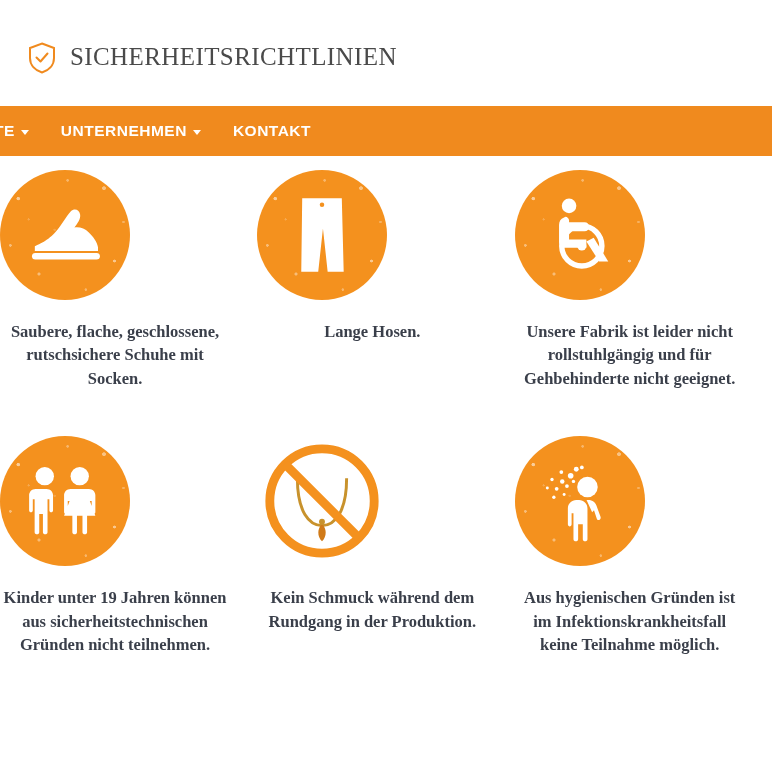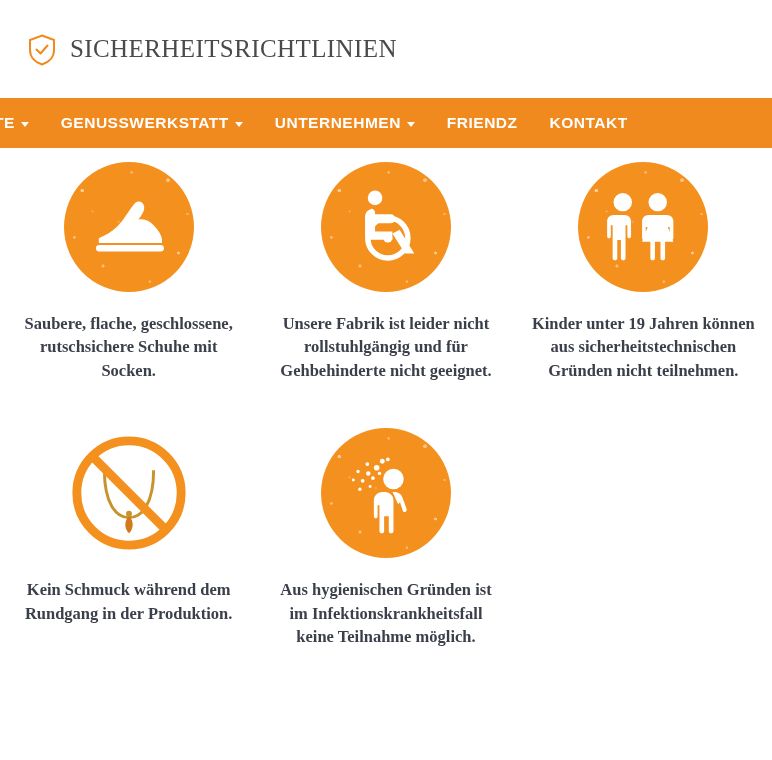--- a/index.html
+++ b/index.html
@@ -21,20 +21,21 @@
   }
 
   
   .page-header {
     display: flex;
     align-items: center;
     gap: 14px;
     padding: 34px 15px 0 28px;
     height: 64px;
     box-sizing: border-box;
+    margin-top: 8px;
   }
   .shield-icon {
     width: 28px;
     height: 32px;
     flex: 0 0 auto;
     position: relative;
     top: 1px;
   }
   .page-title {
     font-family: "Liberation Serif", serif;
@@ -94,21 +95,21 @@
     top: 148px;
     left: 0;
     width: 772px;
     display: grid;
     grid-template-columns: repeat(3, 1fr);
     row-gap: 32px;
   }
   .rule-cell {
     display: flex;
     flex-direction: column;
-    align-items: center;
+    align-items: flex-start;
     padding-top: 14px;
   }
   .icon-circle {
     width: 130px;
     height: 130px;
     border-radius: 50%;
     background: #f4911e;
     display: flex;
     align-items: center;
     justify-content: center;
@@ -165,49 +166,54 @@
     </span>
     <div class="page-title">SICHERHEITSRICHTLINIEN</div>
   </div>
 
   <div class="navbar">
     <div class="nav-item">
       <span>TE</span>
       <span class="caret"></span>
     </div>
     <div class="nav-item">
-      <span>GENUSSWERKSTATT</span>
-      <span class="caret"></span>
-    </div>
-    <div class="nav-item">
       <span>UNTERNEHMEN</span>
       <span class="caret"></span>
     </div>
     <div class="nav-item">
-      <span>FRIENDZ</span>
-    </div>
-    <div class="nav-item">
       <span>KONTAKT</span>
     </div>
   </div>
 
   <div class="rules-grid">
 
     <div class="rule-cell">
       <div class="icon-circle">
         <svg viewBox="0 0 90 70" width="86" height="66">
           <g fill="#ffffff">
             <path d="M13 47 C13 47 26 42 34 33 C42 24 47 14 51 10 C55 6 60 8 61 13 C62 18 58 23 55 27 C60 26 66 28 70 32 C75 37 79 42 80 48 L80 52 L13 52 Z"></path>
             <rect x="10" y="54" width="72" height="7" rx="3.5"></rect>
           </g>
         </svg>
       </div>
       <div class="rule-caption">Saubere, flache, geschlossene, rutschsichere Schuhe mit Socken.</div>
     </div>
 
+    <div class="rule-cell">
+      <div class="icon-circle">
+        <svg viewBox="0 0 70 90" width="66" height="86">
+          <g fill="#ffffff">
+            <path d="M14 6 H56 L58 84 H41 L36 38 L31 84 H13 Z"></path>
+          </g>
+          <circle cx="35" cy="13" r="2.4" fill="#f4911e"></circle>
+          <rect x="14" y="6" width="42" height="3.2" fill="#f4911e" opacity="0.0"></rect>
+        </svg>
+      </div>
+      <div class="rule-caption">Lange Hosen.</div>
+    </div>
 
     <div class="rule-cell">
       <div class="icon-circle">
         <svg viewBox="0 0 90 90" width="82" height="82">
           <g fill="none" stroke="#ffffff" stroke-width="6" stroke-linecap="round">
             <circle cx="47" cy="57" r="22"></circle>
           </g>
           <g fill="#ffffff">
             <circle cx="33" cy="13" r="8"></circle>
             <path d="M27 26 C24 27 22 30 22 34 L22 52 C22 56 25 59 29 59 L52 59 L52 50 L33 50 L33 41 L50 41 C53 41 55 39 55 36 C55 33 53 31 50 31 L33 31 L33 29 C33 27 31 25 29 25 Z"></path>

